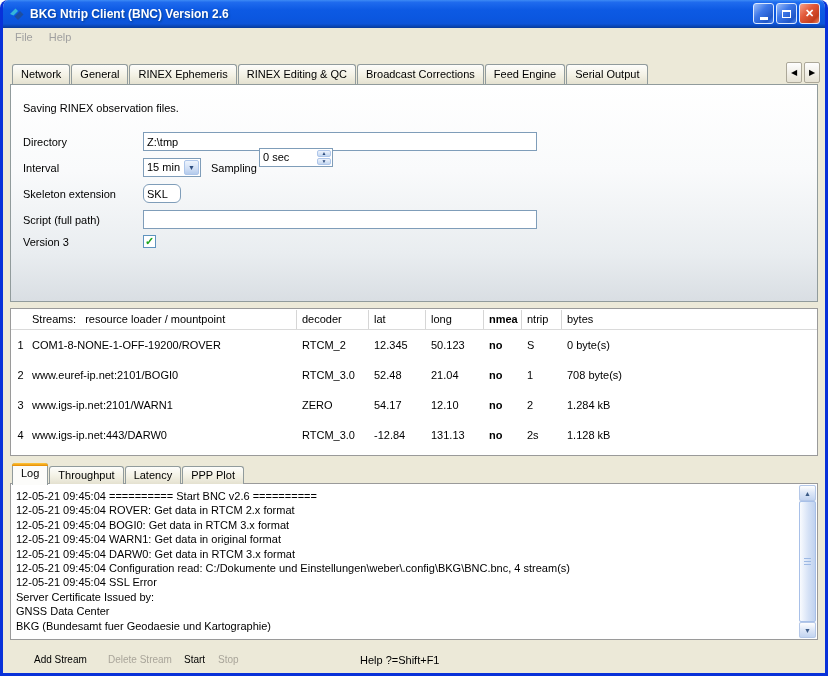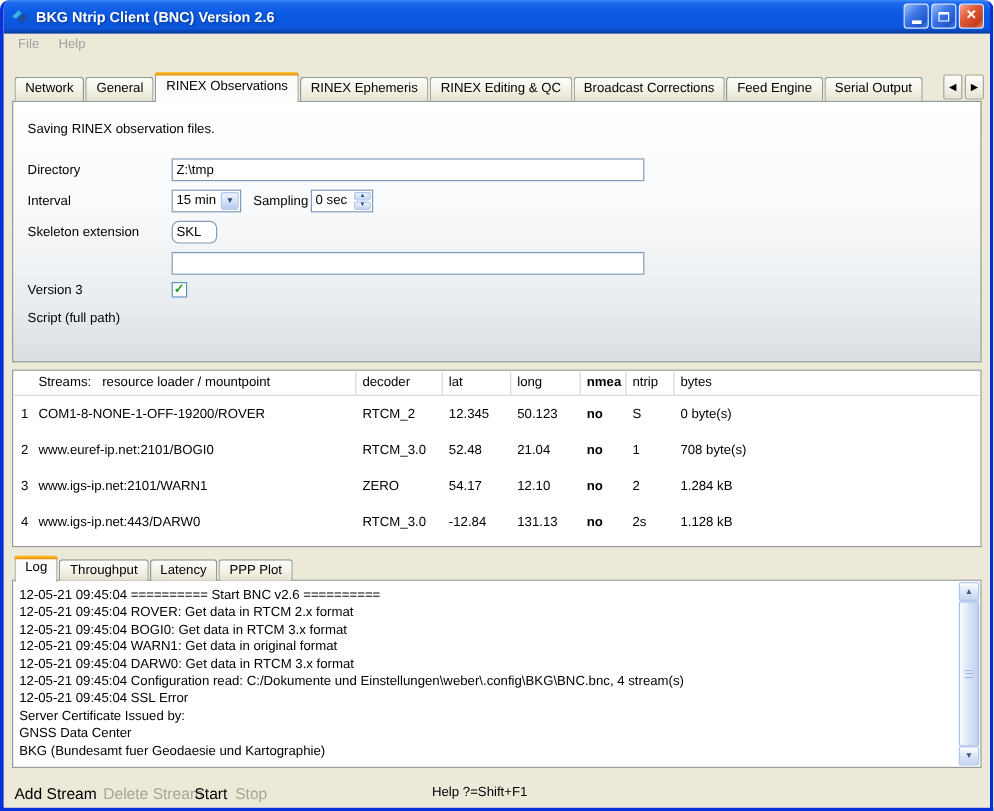--- a/index.html
+++ b/index.html
@@ -104,21 +104,21 @@
   .scroll-btn.up { top:0; } .scroll-btn.down { bottom:0; }
   .scroll-btn span { font-size:7px; color:#3b5a86; }
   .scroll-thumb { position:absolute; left:0; width:17px; top:16px; bottom:16px;
                 background:linear-gradient(90deg,#f9fbfe 0%, #d6e2f6 55%, #c0d2ef 100%);
                 border:1px solid #a8c0e8; border-radius:2px; box-sizing:border-box; }
   .scroll-thumb::after { content:""; position:absolute; left:4px; right:4px; top:50%; height:8px; margin-top:-4px;
                 background:repeating-linear-gradient(180deg,#9db9e4 0 1px, rgba(0,0,0,0) 1px 3px); }
 
   
   .footer { position:absolute; left:0; right:0; bottom:0; height:26px; }
-  .fbtn { position:absolute; top:7px; font-size:13px; color:#000; }
+  .fbtn { position:absolute; top:7px; font-size:10px; color:#000;margin-left:22px; }
   .fbtn.disabled { color:#a9a59a; }
   .f-add { left:9px; } .f-del { left:83px; } .f-start { left:159px; } .f-stop { left:193px; }
   .fhelp { position:absolute; left:357px; top:7px; font-size:11px; }
 </style>
 </head>
 <body>
 
 <div class="window">
 
   <div class="titlebar">
@@ -143,21 +143,20 @@
   </div>
 
   <div class="menubar">
     <span class="menu-item">File</span>
     <span class="menu-item">Help</span>
   </div>
 
   <div class="tabbar">
     <div class="tab">Network</div>
     <div class="tab">General</div>
-    <div class="tab selected">RINEX Observations</div>
     <div class="tab">RINEX Ephemeris</div>
     <div class="tab">RINEX Editing &amp; QC</div>
     <div class="tab">Broadcast Corrections</div>
     <div class="tab">Feed Engine</div>
     <div class="tab">Serial Output</div>
   </div>
   <div class="tab-scroll">
     <div class="sbtn">
       <span>◀</span>
     </div>
@@ -174,36 +173,36 @@
 
     <div class="flabel" style="top:77px;">Interval</div>
     <div class="combo" style="left:132px; top:73px; width:58px;">
       <div class="combo-value">15 min</div>
       <div class="combo-btn">
         <span>▼</span>
       </div>
     </div>
 
     <div class="flabel" style="left:200px; top:77px;">Sampling</div>
-    <div class="spinbox" style="left:248px; top:73px; width:52px;">
+    <div class="spinbox" style="left:248px; top:63px; width:74px;">
       <div class="spin-value">0 sec</div>
       <div class="spin-btns">
         <div class="spin-btn">
           <span>▲</span>
         </div>
         <div class="spin-btn">
           <span>▼</span>
         </div>
       </div>
     </div>
 
     <div class="flabel" style="top:103px;">Skeleton extension</div>
     <input class="inp" style="left: 132px; top: 99px; width: 38px; border-radius: 6px;" value="SKL">
 
-    <div class="flabel" style="top:129px;margin-top:45px;">Script (full path)</div>
+    <div class="flabel" style="top:129px;">Script (full path)</div>
     <input class="inp" style="left: 132px; top: 125px; width: 394px;" value="">
 
     <div class="flabel" style="top:151px;">Version 3</div>
     <div class="checkbox">
       <span>✓</span>
     </div>
   </div>
 
   <div class="streams-table">
     <div class="thead">

